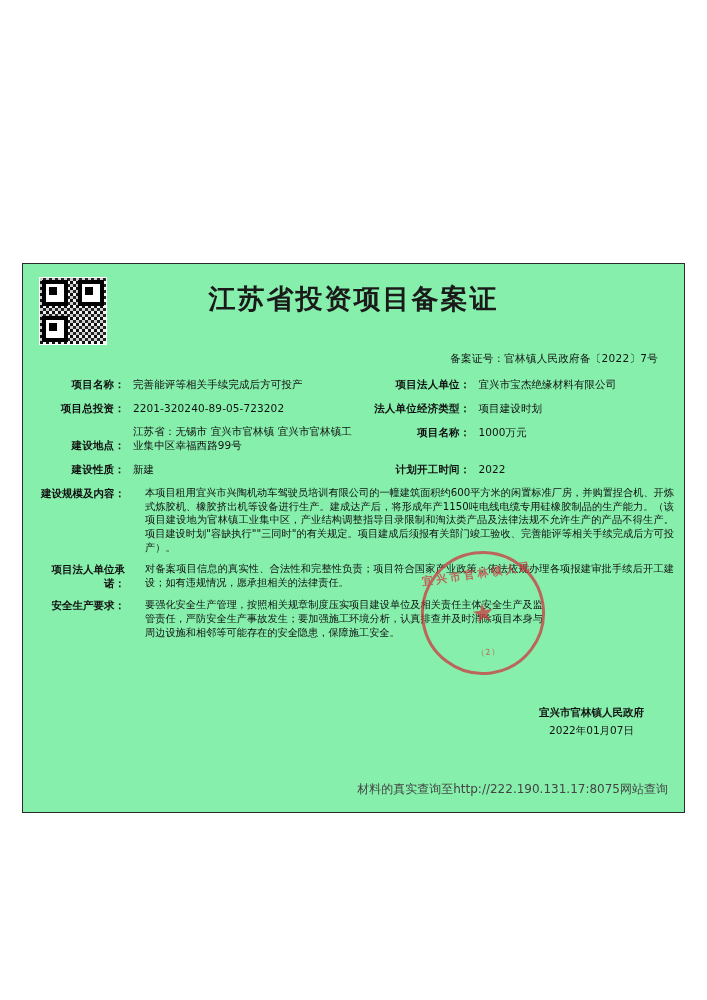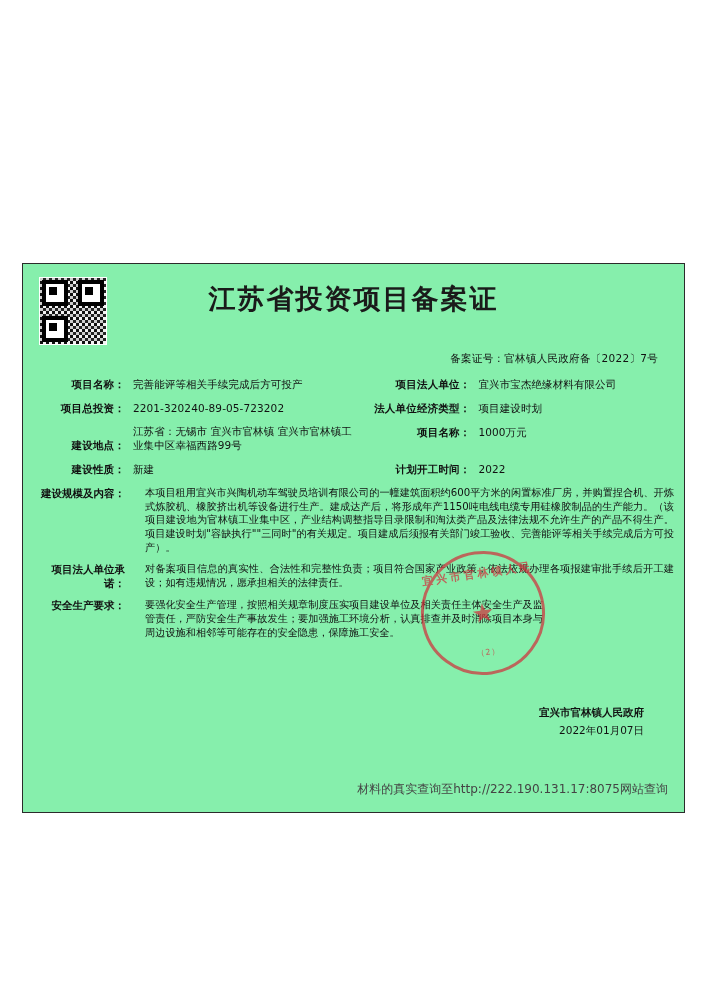--- a/index.html
+++ b/index.html
@@ -189,21 +189,21 @@
     bottom: 14px;
     text-align: center;
     font-size: 8px;
     color: #d0323c;
     letter-spacing: 1px;
   }
   .sign {
     position: absolute;
     right: 40px;
     bottom: 72px;
-    text-align: right;
+    text-align: center;
     font-size: 10.5px;
     color: #111;
     line-height: 1.7;
   }
   .sign .org { font-weight: bold; }
   .footnote {
     position: absolute;
     right: 16px;
     bottom: 14px;
     font-size: 12px;

